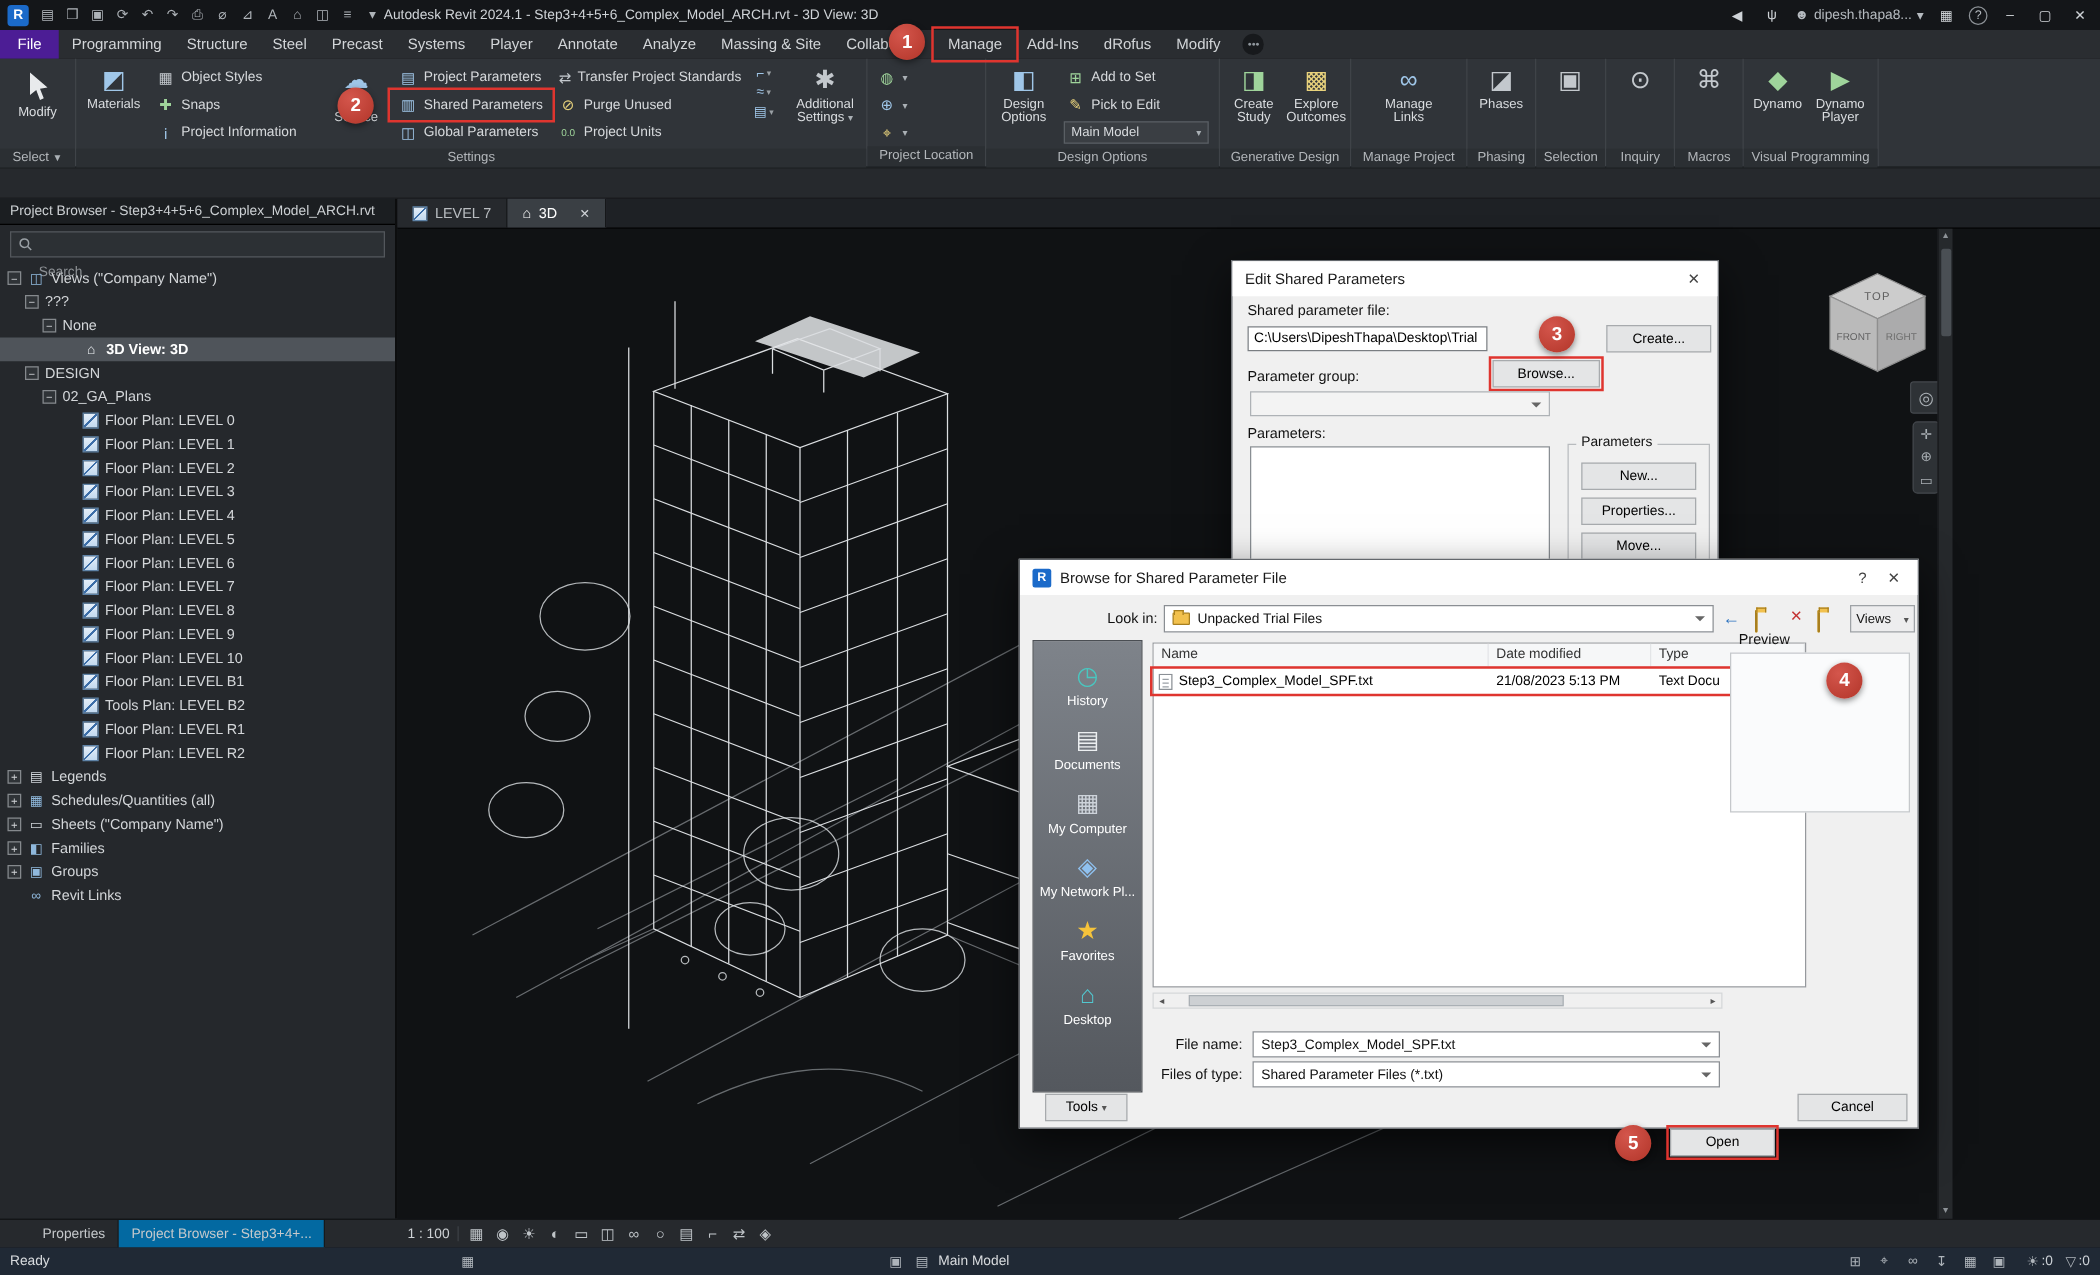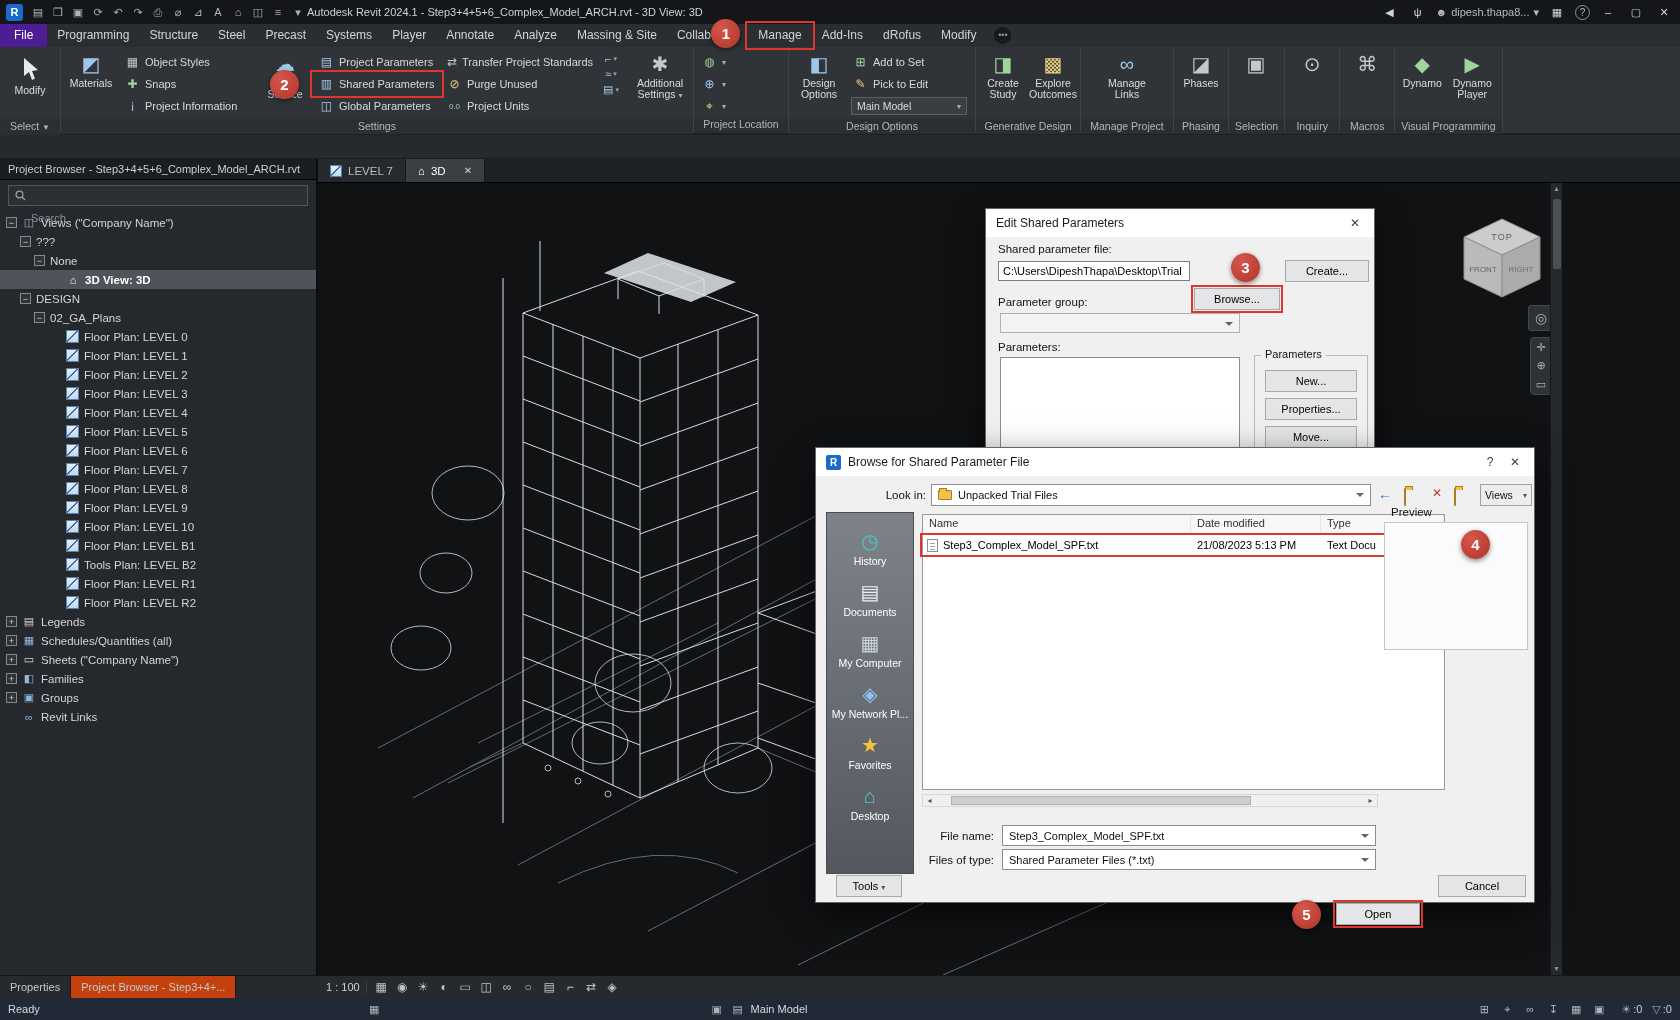--- a/index.html
+++ b/index.html
@@ -97,23 +97,23 @@
             border:1px solid #44484d; border-radius:3px; color:#aab0b5; font-size:14px; line-height:24px; text-align:center; }
   .nav-pill { position:absolute; right:128px; top:178px; width:22px; height:58px; background:#2e3236;
               border:1px solid #44484d; border-radius:4px; display:flex; flex-direction:column; align-items:center;
               justify-content:space-around; color:#aab0b5; font-size:11px; }
   .v-scroll { position:absolute; right:118px; top:24px; bottom:0; width:12px; background:#26292c; border-left:1px solid #17191b; }
   .v-scroll .arr { height:12px; font-size:7px; color:#8d9297; text-align:center; line-height:12px; }
   .v-scroll .thumb { position:absolute; top:16px; left:2px; width:8px; height:70px; background:#4a4f54; border-radius:2px; }
 
   
   .bottom-row { height:23px; background:#26292d; border-top:1px solid #131517; display:flex; align-items:stretch; flex:none; }
-  .btabs { width:318px; flex:none; display:flex; }
+  .btabs { width:318px; flex:none; display:flex;padding-left:24px; }
   .btab { padding:0 10px; font-size:11px; line-height:22px; color:#c6c9cc; border-right:1px solid #17191b; white-space:nowrap; overflow:hidden; }
-  .btab.active { background:#c2410c; }
+  .btab.active { background:#0369a1; }
   .vcb { display:flex; align-items:center; gap:6px; padding-left:8px; }
   .vcb .scale { font-size:11px; color:#ced2d5; padding-right:6px; border-right:1px solid #3c4045; }
   .vcb-ic { width:17px; text-align:center; font-size:12px; color:#bfc4c8; }
 
   .statusbar { height:22px; background:#202935; display:flex; align-items:center; padding:0 8px; gap:6px;
                font-size:11px; color:#d8dbde; flex:none; }
   .sp { flex:1; display:flex; justify-content:center; }
   .sb-ic { width:16px; text-align:center; color:#aeb4ba; font-size:11px; }
   .mmgroup { display:flex; align-items:center; gap:5px; }
   .chip { display:flex; align-items:center; gap:2px; color:#cdd2d7; }

